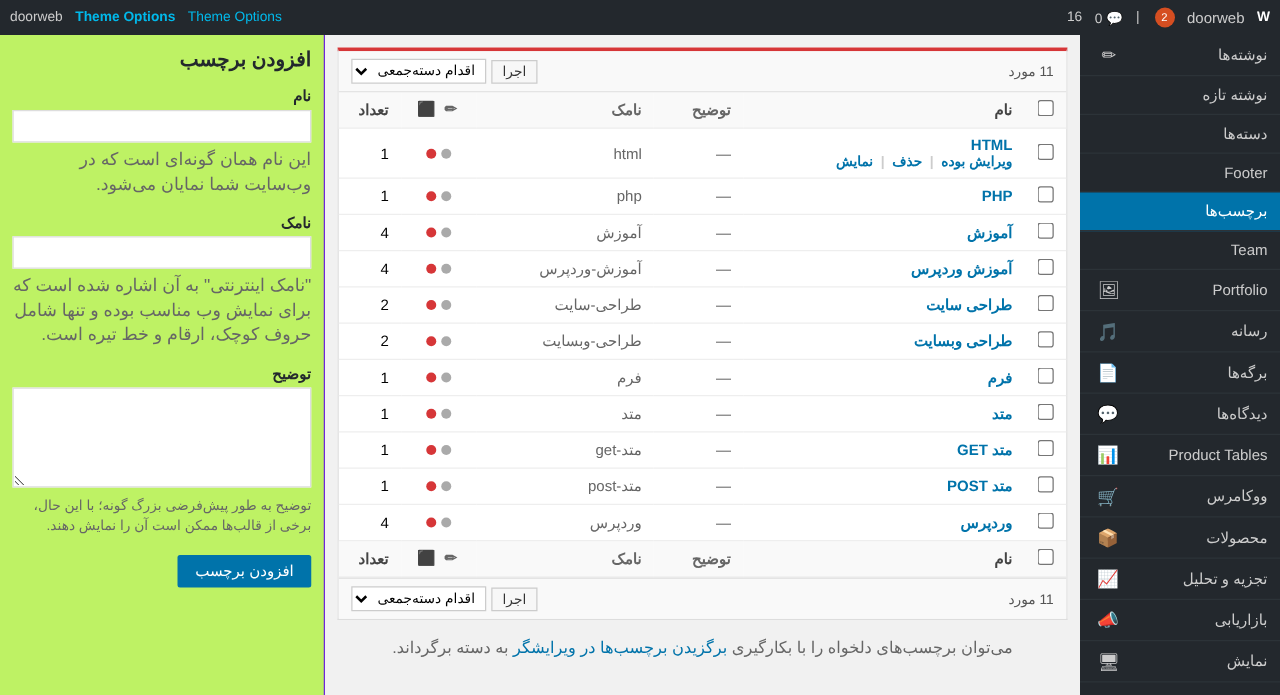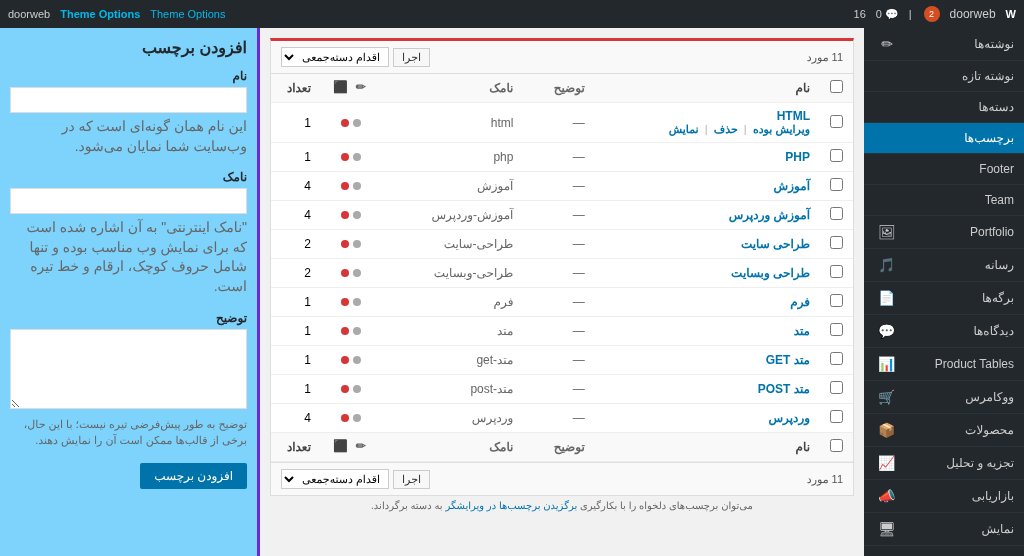--- a/index.html
+++ b/index.html
@@ -242,36 +242,36 @@
       background: #f9f9f9;
       border-top: 1px solid #ddd;
       font-size: 11px;
       color: #555;
       display: flex;
       align-items: center;
       justify-content: space-between;
     }
 
     .page-footer {
-      margin-top: 4px;
+      margin-top: 14px;
       text-align: center;
-      font-size: 10px;
+      font-size: 13px;
       color: #666;
     }
     .page-footer a {
       color: #0073aa;
       text-decoration: none;
     }
 
     
     .add-tag-panel {
       width: 260px;
       padding: 10px;
-      border-right: 3px solid #6d28d9;
-      background: #7dd3fc;
+      border-right: 1px solid #6d28d9;
+      background: #bef264;
       overflow-y: auto;
     }
     .panel-title {
       font-size: 16px;
       font-weight: bold;
       color: #23282d;
       margin-bottom: 12px;
       text-align: right;
     }
     .form-group {
@@ -347,26 +347,26 @@
     <span class="icon">✏</span>
   </div>
       <div class="sidebar-item">
     <span class="sidebar-item-label">نوشته تازه</span>
 
   </div>
       <div class="sidebar-item">
     <span class="sidebar-item-label">دسته‌ها</span>
 
   </div>
+      <div class="sidebar-item">
+    <span class="sidebar-item-label">Footer</span>
+
+  </div>
       <div class="sidebar-item active">
     <span class="sidebar-item-label">برچسب‌ها</span>
-
-  </div>
-      <div class="sidebar-item">
-    <span class="sidebar-item-label">Footer</span>
 
   </div>
       <div class="sidebar-item">
     <span class="sidebar-item-label">Team</span>
 
   </div>
       <div class="sidebar-item">
     <span class="sidebar-item-label">Portfolio</span>
 
     <span class="icon">🖼</span>
@@ -681,20 +681,20 @@
 
       <div class="form-group">
         <label class="form-label">نامک</label>
         <input type="text" class="form-input" style="">
         <div class="form-hint">"نامک اینترنتی" به آن اشاره شده است که برای نمایش وب مناسب بوده و تنها شامل حروف کوچک، ارقام و خط تیره است.</div>
       </div>
 
       <div class="form-group">
         <label class="form-label">توضیح</label>
         <textarea class="form-textarea" style=""></textarea>
-        <div class="form-hint desc-note">توضیح به طور پیش‌فرضی تیره نیست؛ با این حال، برخی از قالب‌ها ممکن است آن را نمایش دهند.</div>
+        <div class="form-hint desc-note">توضیح به طور پیش‌فرضی بزرگ گونه؛ با این حال، برخی از قالب‌ها ممکن است آن را نمایش دهند.</div>
       </div>
 
       <button class="submit-btn">افزودن برچسب</button>
     </div>
 
   </div>
 </div>
 
 </body></html>

